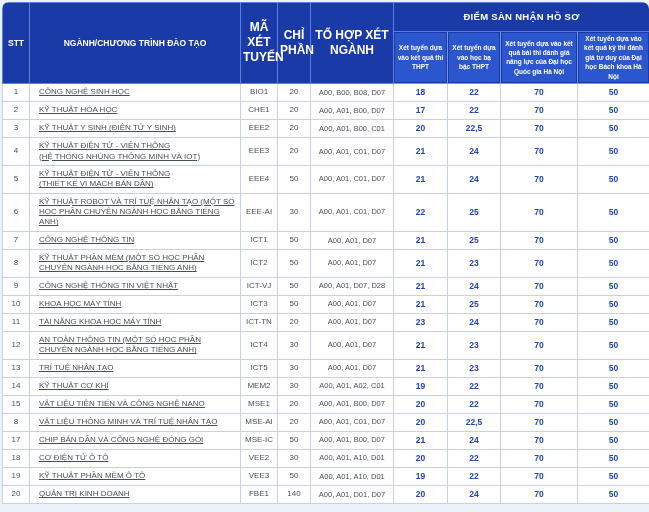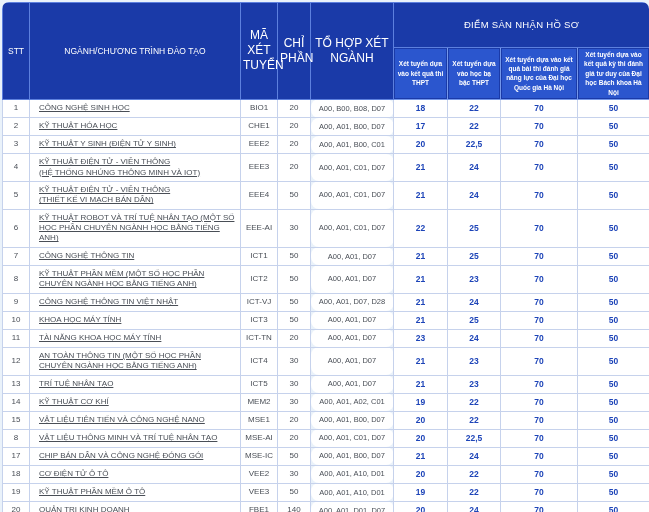--- a/index.html
+++ b/index.html
@@ -16,43 +16,43 @@
   .table-wrap{
     width:647px;margin:2px 0 0 2px;border-radius:7px 7px 0 0;overflow:hidden;
   }
   table{border-collapse:collapse;table-layout:fixed;width:647px;}
   col.c1{width:27px}col.c2{width:211px}col.c3{width:37px}col.c4{width:33px}
   col.c5{width:83px}col.c6{width:54px}col.c7{width:53px}col.c8{width:77px}col.c9{width:72px}
 
   thead th{
     background:var(--header_bg);color:var(--header_text);
     border:1px solid var(--header_border);
-    font-weight:normal;text-align:center;vertical-align:middle;
-    font-size:8.5px;line-height:1.25;padding:16px 2px;
+    font-weight:bold;text-align:center;vertical-align:middle;
+    font-size:8.5px;line-height:1.25;padding:8px 2px;
   }
   thead th.small-h{font-size:12px;}
   thead th.group-title{height:22px;font-size:9.5px;letter-spacing:.3px;}
   thead th.sub{
     background:var(--subheader_bg);height:46px;
     font-size:6.5px;font-weight:bold;line-height:1.45;padding:2px 3px;
     border:1px solid var(--subheader_border);
     box-shadow:inset 0 0 0 1px var(--header_bg);
   }
 
   tbody td{
     background:var(--row_bg);border:1px solid var(--cell_border);
     color:var(--body_text);font-size:8px;line-height:1.3;
     vertical-align:middle;text-align:center;padding:3px 3px;height:18px;
   }
   tbody td.c-name{
     text-align:left;padding-left:9px;white-space:pre-line;
     text-transform:uppercase;
     text-decoration:underline;
   }
-  tbody td.c-combo{font-size:7.5px;letter-spacing:0;border-radius:8px;}
+  tbody td.c-combo{font-size:7.5px;letter-spacing:0;}
   tbody td.c-score{
     color:var(--score_text);font-weight:bold;font-size:8.5px;
   }
 </style>
 </head>
 <body>
 
 <div class="table-wrap">
   <table>
     <colgroup>

